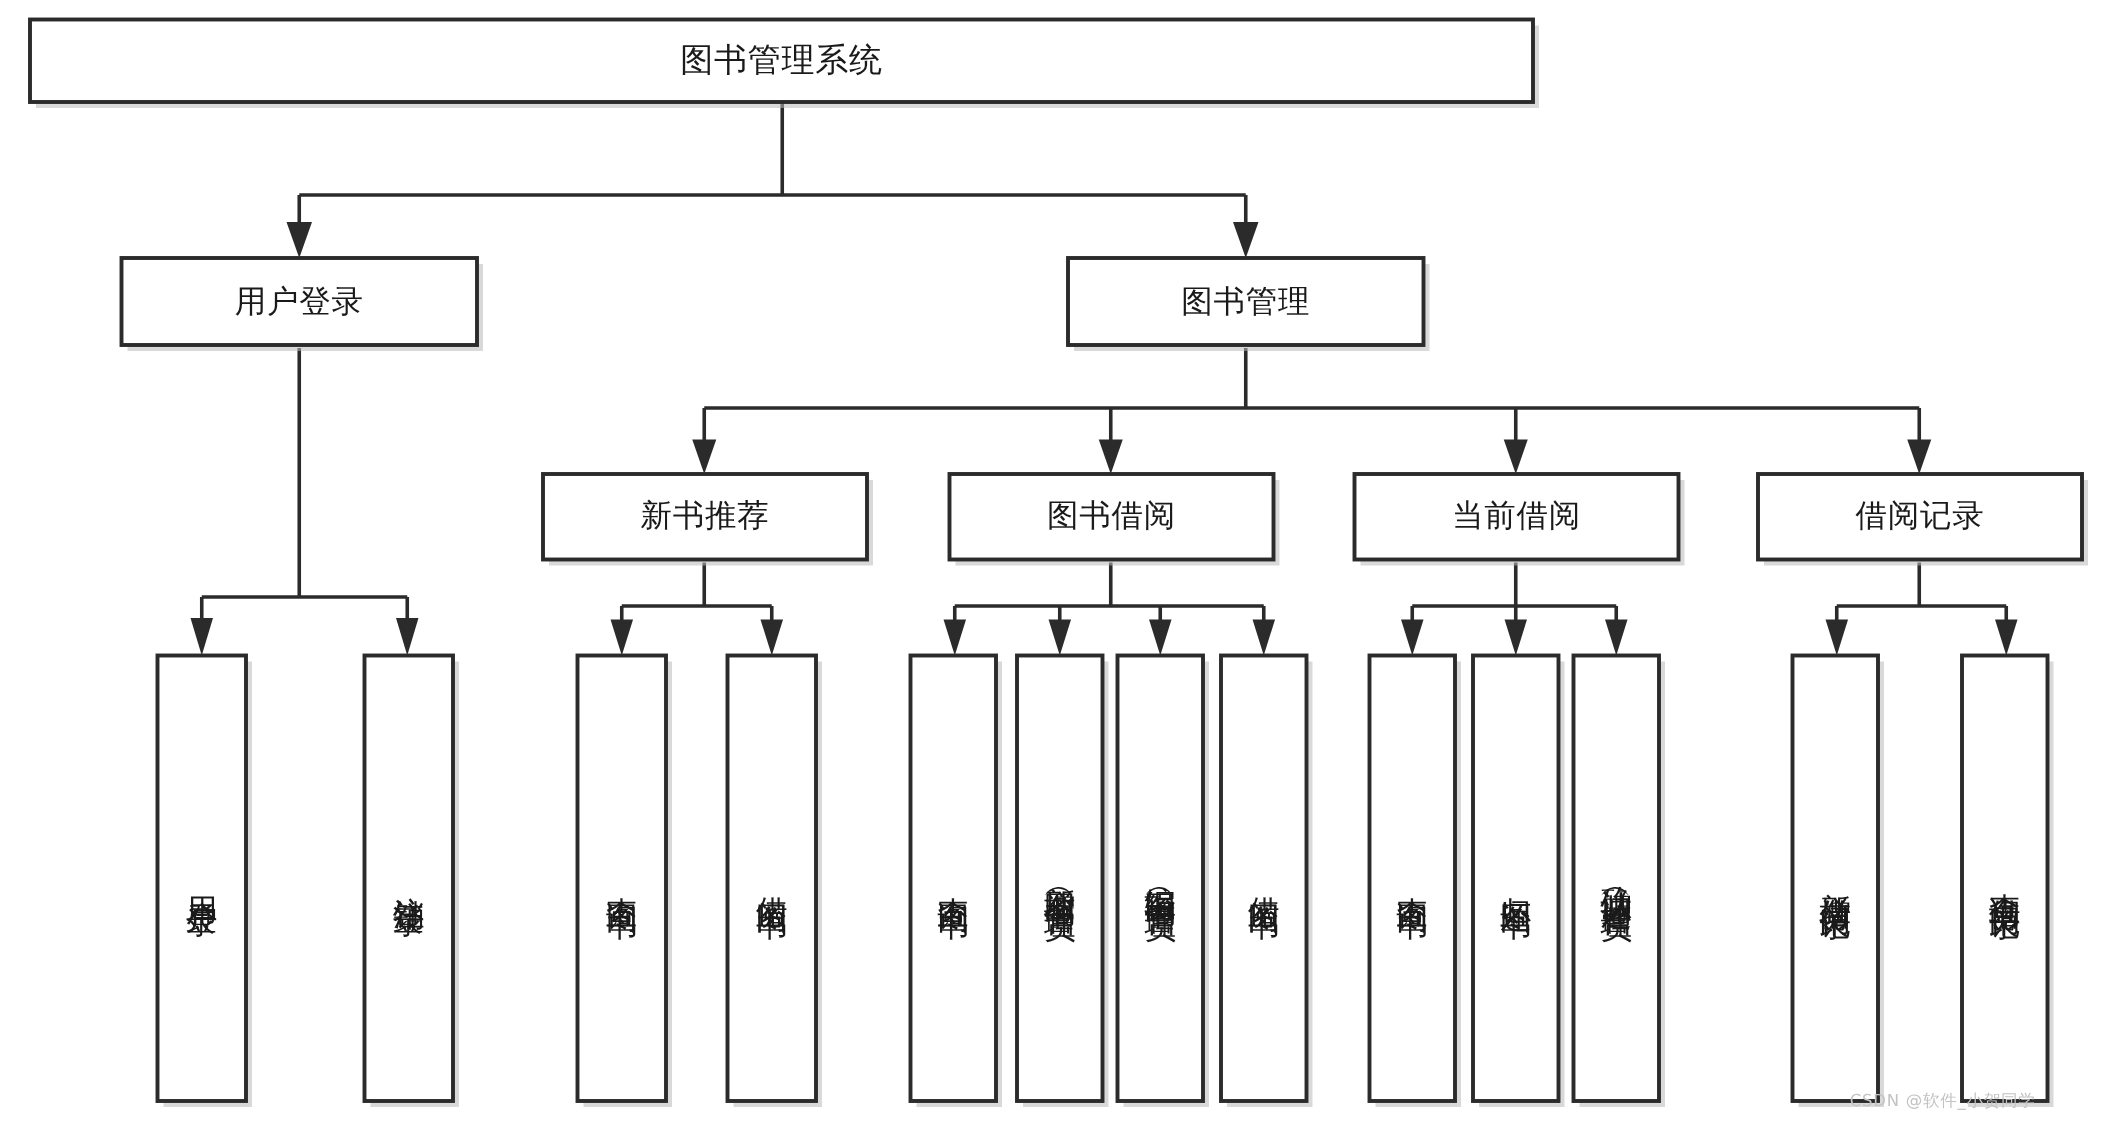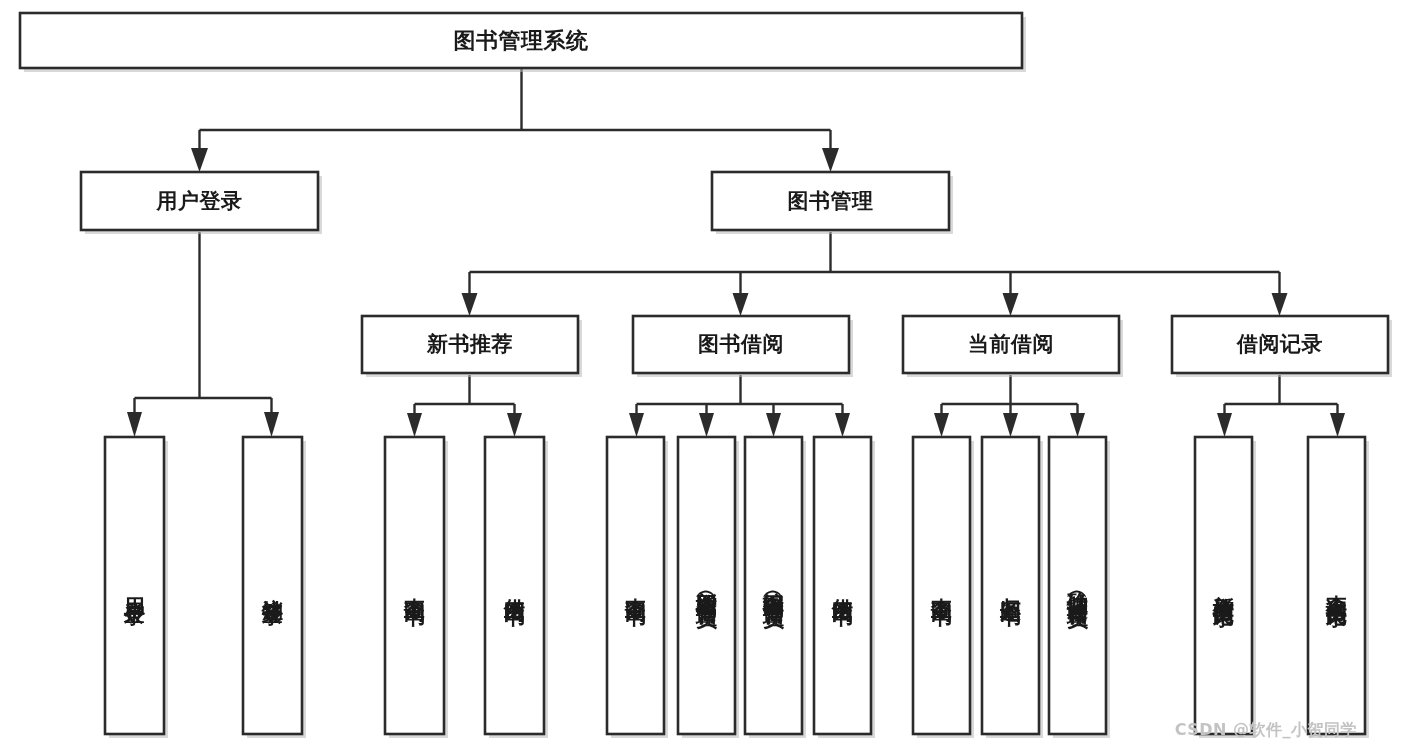--- a/index.html
+++ b/index.html
@@ -11,21 +11,20 @@
     width: 1405px;
     height: 747px;
     overflow: hidden;
     font-family: "DejaVu Sans", "Liberation Sans", sans-serif;
   }
   #diagram-root {
     position: relative;
     width: 1369px;
     height: 747px;
     background: #ffffff;
-    font-weight: bold;
   }
   svg.canvas {
     position: absolute;
     left: 0;
     top: 0;
     width: 1405px;
     height: 747px;
     display: block;
   }
   .node-box {
@@ -71,21 +70,21 @@
     color: #1a1a1a;
     letter-spacing: 2.5px;
     white-space: nowrap;
     pointer-events: none;
   }
   .watermark {
     position: absolute;
     right: 12px;
     bottom: 6px;
     font-family: "DejaVu Sans", "Liberation Sans", sans-serif;
-    font-size: 16px;
+    font-size: 11px;
     color: #c3c3c3;
     white-space: nowrap;
     letter-spacing: 0.5px;
   }
 </style>
 </head>
 <body>
 
 <div id="diagram-root">
 

